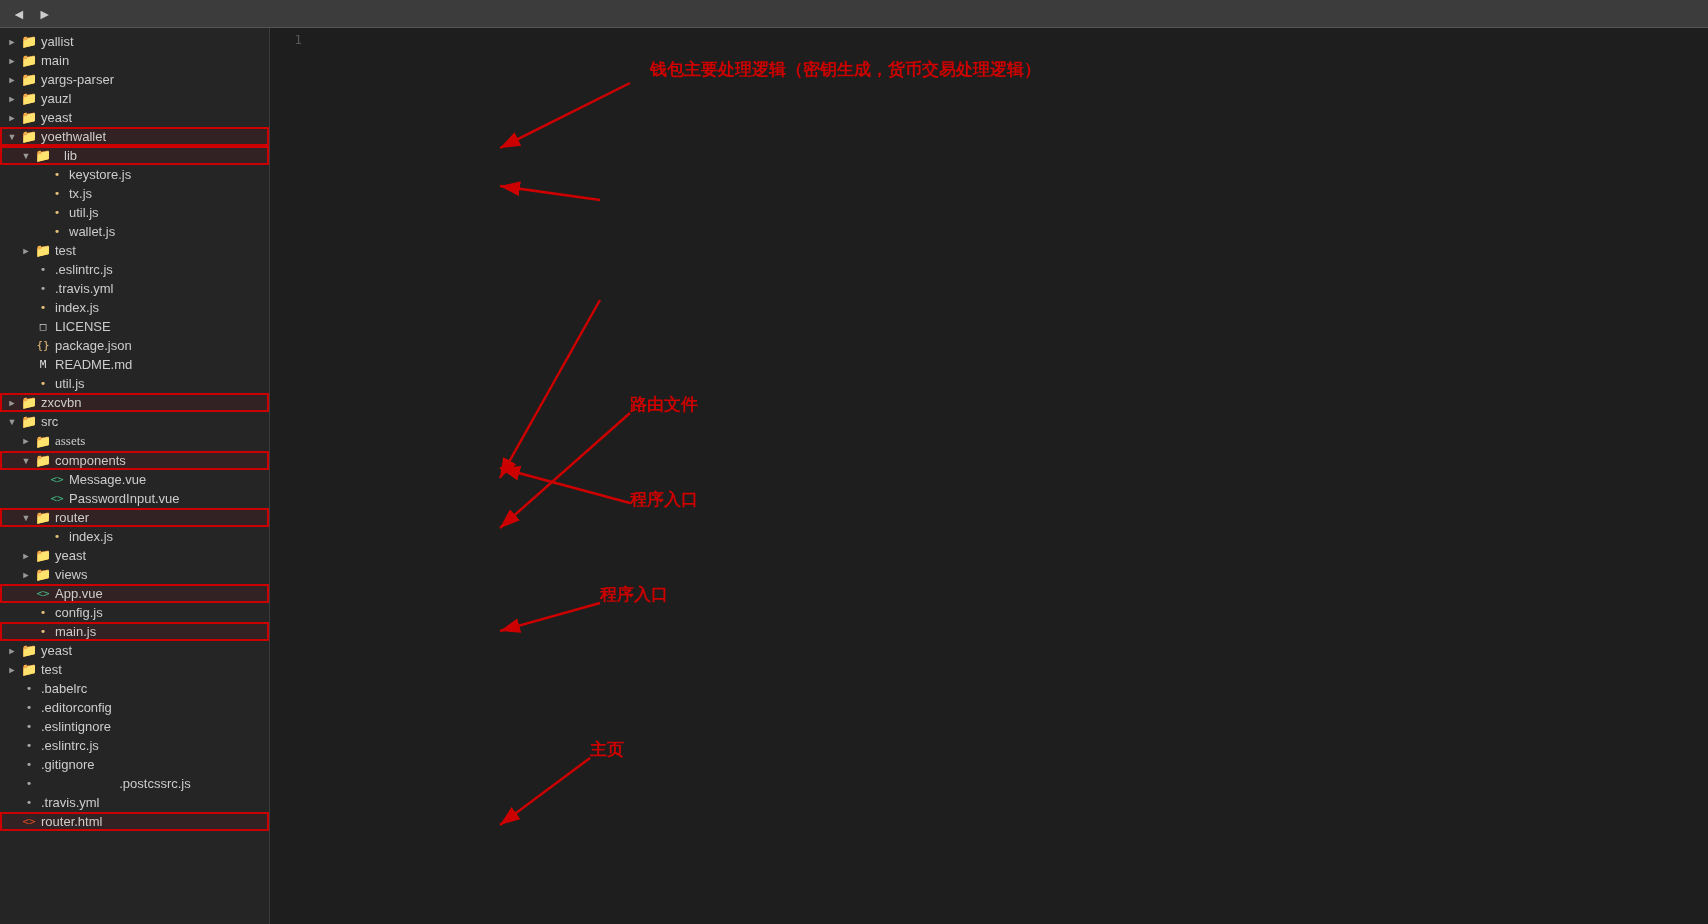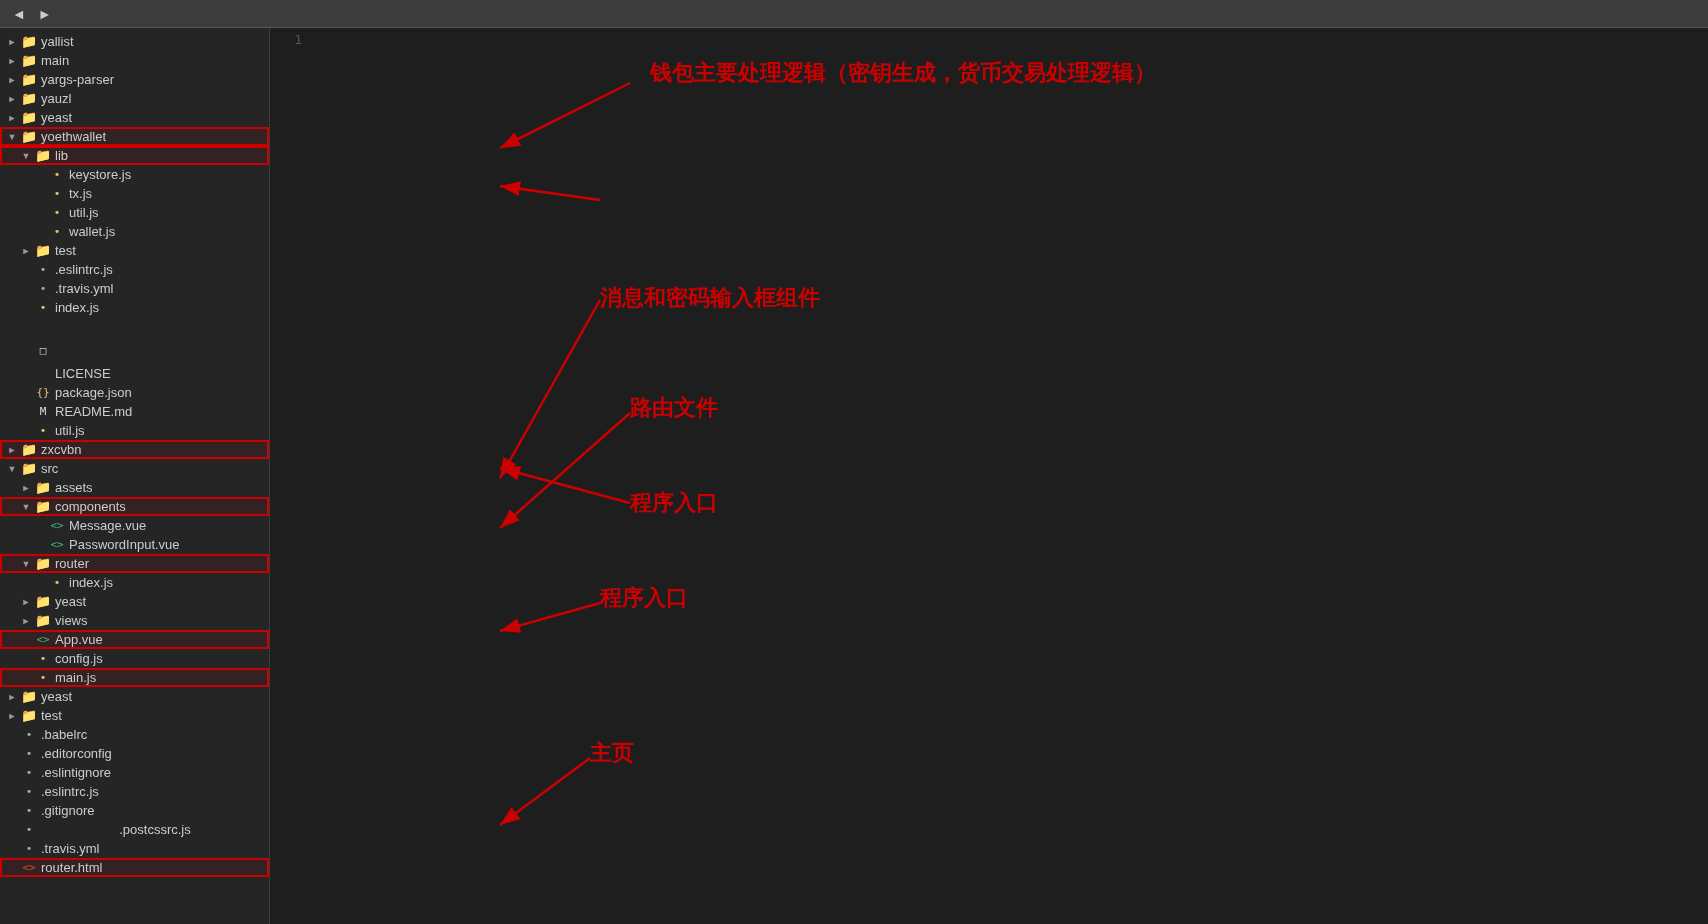--- a/index.html
+++ b/index.html
@@ -129,21 +129,21 @@
       top: 0;
       left: 0;
       width: 100%;
       height: 100%;
       pointer-events: none;
     }
 
     .annotation {
       position: absolute;
       color: #cc0000;
-      font-size: 22px;
+      font-size: 17px;
       font-weight: bold;
       white-space: nowrap;
     }
 
     
     .arrows-svg {
       position: absolute;
       top: 0;
       left: 0;
       width: 100%;
@@ -202,21 +202,21 @@
         <div class="tree-item highlighted">
           <span style="display:inline-block;width:4px;"></span>
           <span class="tree-arrow" style="color:#999;font-size:9px;">▼</span>
           <span class="tree-icon icon-folder" style="font-size:13px;">📁</span>
           <span class="tree-label" style="margin-left:3px;">yoethwallet</span>
         </div>
         <div class="tree-item highlighted">
           <span style="display:inline-block;width:18px;"></span>
           <span class="tree-arrow" style="color:#999;font-size:9px;">▼</span>
           <span class="tree-icon icon-folder" style="font-size:13px;">📁</span>
-          <span class="tree-label" style="margin-left:3px;border-radius:7px;">lib</span>
+          <span class="tree-label" style="margin-left:12px;border-radius:7px;">lib</span>
         </div>
         <div class="tree-item">
           <span style="display:inline-block;width:32px;"></span>
           <span style="display:inline-block;width:16px;"></span>
           <span class="tree-icon" style="color:#e8c07c;font-size:11px;font-family:monospace;">•</span>
           <span class="tree-label" style="margin-left:3px;">keystore.js</span>
         </div>
         <div class="tree-item">
           <span style="display:inline-block;width:32px;"></span>
           <span style="display:inline-block;width:16px;"></span>
@@ -256,21 +256,21 @@
         <div class="tree-item">
           <span style="display:inline-block;width:18px;"></span>
           <span style="display:inline-block;width:16px;"></span>
           <span class="tree-icon" style="color:#e8c07c;font-size:11px;font-family:monospace;">•</span>
           <span class="tree-label" style="margin-left:3px;">index.js</span>
         </div>
         <div class="tree-item">
           <span style="display:inline-block;width:18px;"></span>
           <span style="display:inline-block;width:16px;"></span>
           <span class="tree-icon" style="color:#ccc;font-size:11px;font-family:monospace;">□</span>
-          <span class="tree-label" style="margin-left:3px;margin-top:47px;">LICENSE</span>
+          <span class="tree-label" style="margin-left:3px;">LICENSE</span>
         </div>
         <div class="tree-item">
           <span style="display:inline-block;width:18px;"></span>
           <span style="display:inline-block;width:16px;"></span>
           <span class="tree-icon" style="color:#e8c07c;font-size:11px;font-family:monospace;">{}</span>
           <span class="tree-label" style="margin-left:3px;">package.json</span>
         </div>
         <div class="tree-item">
           <span style="display:inline-block;width:18px;"></span>
           <span style="display:inline-block;width:16px;"></span>
@@ -292,21 +292,21 @@
         <div class="tree-item">
           <span style="display:inline-block;width:4px;"></span>
           <span class="tree-arrow" style="color:#999;font-size:9px;">▼</span>
           <span class="tree-icon icon-folder" style="font-size:13px;">📁</span>
           <span class="tree-label" style="margin-left:3px;">src</span>
         </div>
         <div class="tree-item">
           <span style="display:inline-block;width:18px;"></span>
           <span class="tree-arrow" style="color:#999;font-size:9px;">►</span>
           <span class="tree-icon icon-folder" style="font-size:13px;">📁</span>
-          <span class="tree-label" style="margin-left:3px;">assets</span>
+          <span class="tree-label" style="margin-left:3px;font-family:Liberation Serif, serif;">assets</span>
         </div>
         <div class="tree-item highlighted">
           <span style="display:inline-block;width:18px;"></span>
           <span class="tree-arrow" style="color:#999;font-size:9px;">▼</span>
           <span class="tree-icon icon-folder" style="font-size:13px;">📁</span>
           <span class="tree-label" style="margin-left:3px;">components</span>
         </div>
         <div class="tree-item">
           <span style="display:inline-block;width:32px;"></span>
           <span style="display:inline-block;width:16px;"></span>
@@ -449,20 +449,19 @@
 
         <line x1="360" y1="385" x2="230" y2="500" stroke="#cc0000" stroke-width="2.5" marker-end="url(#arrowhead)"></line>
 
         <line x1="360" y1="475" x2="230" y2="440" stroke="#cc0000" stroke-width="2.5" marker-end="url(#arrowhead)"></line>
 
         <line x1="330" y1="575" x2="230" y2="603" stroke="#cc0000" stroke-width="2.5" marker-end="url(#arrowhead)"></line>
 
         <line x1="320" y1="730" x2="230" y2="797" stroke="#cc0000" stroke-width="2.5" marker-end="url(#arrowhead)"></line>
       </svg>
     <div class="annotation" style="top: 30px; left: 380px;">钱包主要处理逻辑（密钥生成，货币交易处理逻辑）</div>
-        <div class="annotation" style="top: 255px; left: 330px;">消息和密码输入框组件</div>
         <div class="annotation" style="top: 365px; left: 360px;">路由文件</div>
         <div class="annotation" style="top: 460px; left: 360px;">程序入口</div>
         <div class="annotation" style="top: 555px; left: 330px;">程序入口</div>
         <div class="annotation" style="top: 710px; left: 320px;">主页</div>
       </div>
   </div>
 </div>
 
 </body></html>

